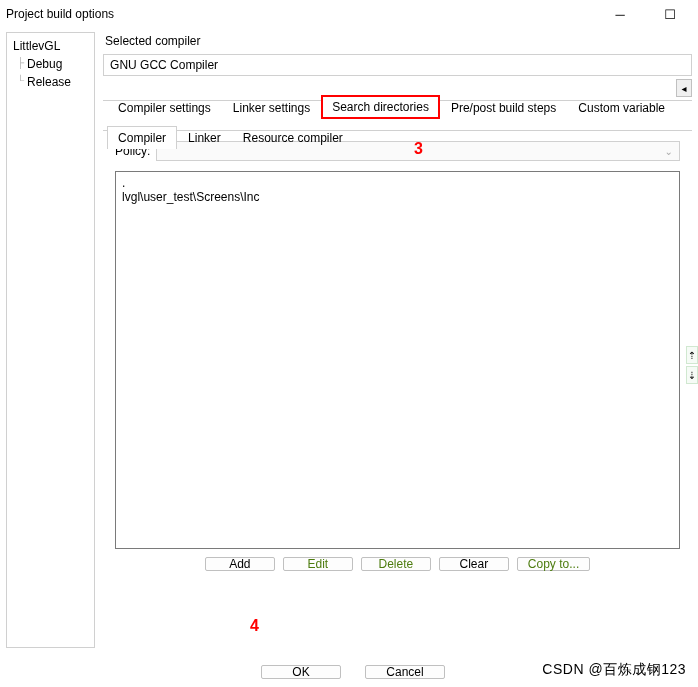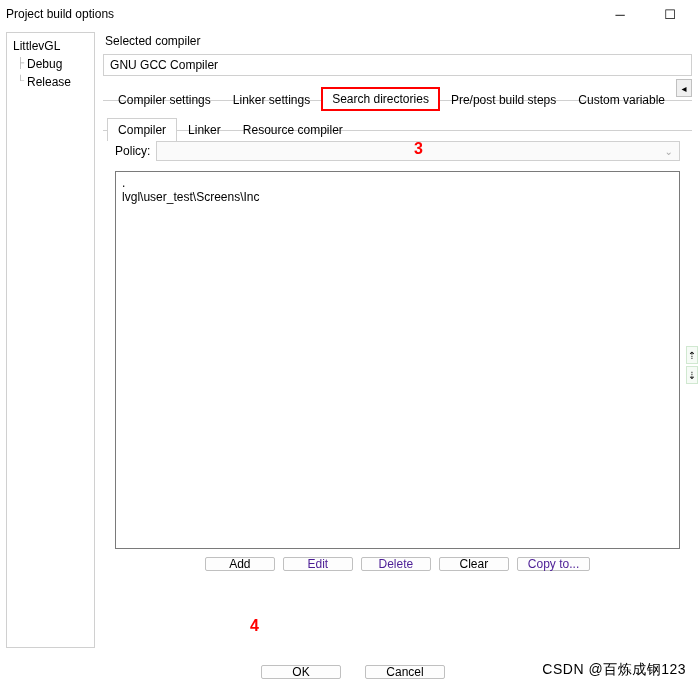--- a/index.html
+++ b/index.html
@@ -58,21 +58,21 @@
       padding-left: 4px;
       gap: 0;
     }
     .tab {
       padding: 4px 10px;
       font-size: 12px;
       cursor: pointer;
       border: 1px solid transparent;
       border-bottom: none;
       position: relative;
-      top: 11px;
+      top: 19px;
       white-space: nowrap;
     }
     .tab.active {
       border-color: #d0d0d0;
       background: #fff;
     }
     .tab-scroll-btn {
       border: 1px solid #c0c0c0;
       width: 16px;
       height: 18px;
@@ -137,21 +137,21 @@
       height: 14px;
       min-width: 70px;
       padding: 0 10px;
       font-size: 12px;
       display: flex;
       align-items: center;
       justify-content: center;
       cursor: pointer;
       border-radius: 2px;
     }
-    .btn.disabled { color: #4c1d95; cursor: default; }
+    .btn.disabled { color: #4d7c0f; cursor: default; }
     .bottom-btns {
       position: absolute;
       bottom: 8px;
       left: 8px;
       right: 0;
       display: flex;
       justify-content: center;
       gap: 24px;
     }
     .watermark {

